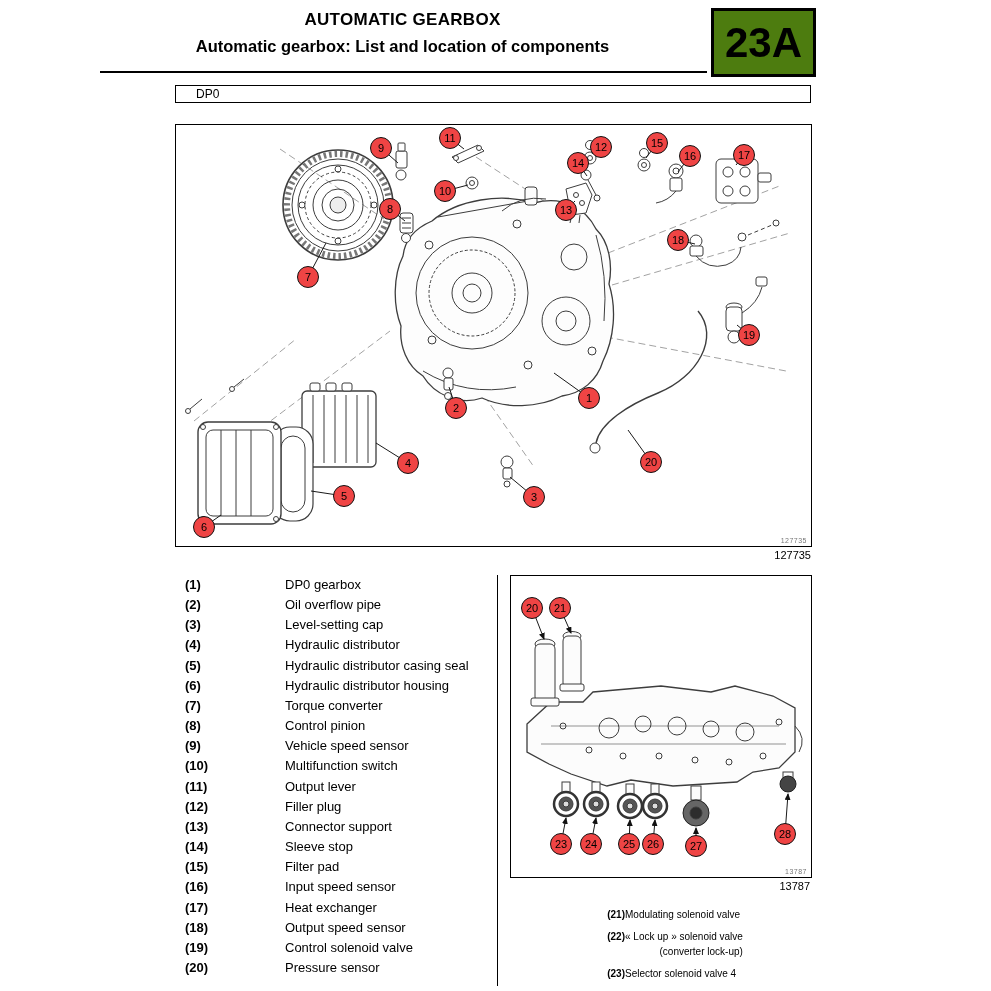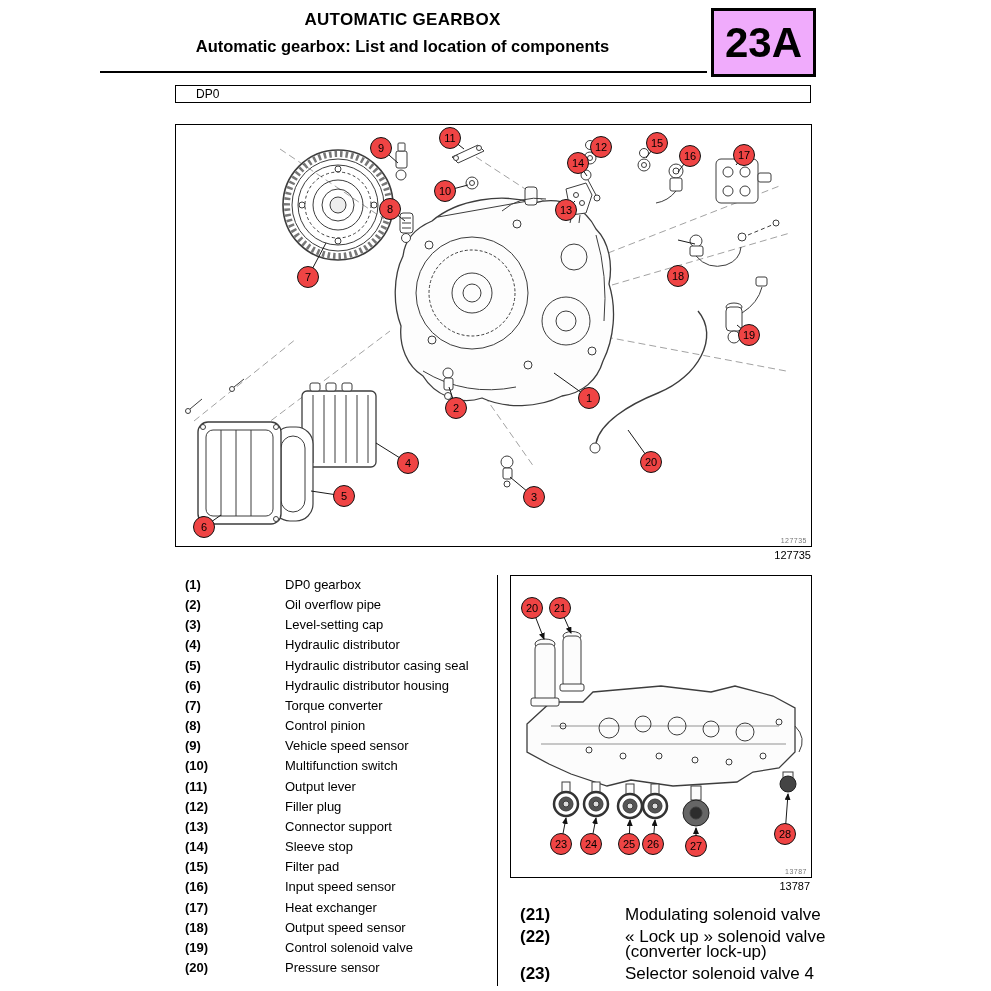--- a/index.html
+++ b/index.html
@@ -6,21 +6,21 @@
   .page{position:relative;width:991px;height:991px;background:#fff;overflow:hidden;
         font-family:"Liberation Sans", sans-serif;color:#000;}
 
   
   .titles{position:absolute;left:95px;top:10px;width:615px;text-align:center;}
   .title{font-size:17px;font-weight:bold;letter-spacing:.3px;}
   .subtitle{font-size:16.5px;font-weight:bold;margin-top:7px;}
   .header-rule{position:absolute;left:100px;top:71px;width:607px;border-top:2px solid #000;}
   .section-box{position:absolute;left:711px;top:8px;width:99px;height:63px;border:3px solid #000;
                display:flex;align-items:center;justify-content:center;
-               font-size:42px;font-weight:bold;background:#f0abfc;}
+               font-size:42px;font-weight:bold;background:#4d7c0f;}
 
   
   .model-box{position:absolute;left:175px;top:85px;width:636px;height:18px;border:1px solid #000;
              box-sizing:border-box;font-size:12px;line-height:16px;padding-left:20px;}
 
   
   .fig{position:absolute;border:1px solid #000;background:#fff;}
   #fig-main{left:175px;top:124px;width:635px;height:421px;}
   #fig-valve{left:510px;top:575px;width:300px;height:301px;}
   .fig svg.art{position:absolute;left:0;top:0;width:100%;height:100%;}
@@ -33,21 +33,21 @@
   .fig-caption{position:absolute;text-align:right;font-size:11px;}
   .cap-main{left:175px;top:549px;width:636px;}
   .cap-valve{left:510px;top:880px;width:300px;}
 
   
   .col-divider{position:absolute;left:497px;top:575px;width:1px;height:411px;background:#000;}
 
   
   .list-main{position:absolute;left:185px;top:575px;width:305px;font-size:13px;}
   .list-main .comp-row{display:flex;line-height:20.15px;}
-  .list-valve{position:absolute;left:520px;top:907px;width:290px;font-size:17px;}
+  .list-valve{position:absolute;left:520px;top:907px;width:290px;font-size:10px;text-align:right;}
   .list-valve .comp-row{display:flex;line-height:15px;margin-bottom:7px;align-items:flex-start;}
   .list-valve .comp-num{width:105px;}
   .comp-num{width:100px;flex:none;font-weight:bold;}
   .comp-label{white-space:nowrap;}
   .comp-label2{white-space:nowrap;}
 </style>
 </head>
 <body>
 
 <div class="page">
@@ -233,21 +233,21 @@
       <div class="callout" style="left: 214px; top: 84px;">8</div>
       <div class="callout" style="left: 205px; top: 23px;">9</div>
       <div class="callout" style="left: 269px; top: 66px;">10</div>
       <div class="callout" style="left: 274px; top: 13px;">11</div>
       <div class="callout" style="left: 425px; top: 22px;">12</div>
       <div class="callout" style="left: 390px; top: 85px;">13</div>
       <div class="callout" style="left: 402px; top: 38px;">14</div>
       <div class="callout" style="left: 481px; top: 18px;">15</div>
       <div class="callout" style="left: 514px; top: 31px;">16</div>
       <div class="callout" style="left: 568px; top: 30px;">17</div>
-      <div class="callout" style="left: 502px; top: 115px; margin-top: 36px;">18</div>
+      <div class="callout" style="left: 502px; top: 115px;">18</div>
       <div class="callout" style="left: 573px; top: 210px;">19</div>
       <div class="callout" style="left: 475px; top: 337px;">20</div>
     </figure>
   <div class="fig-caption cap-main">127735</div>
 
   <div class="col-divider"></div>
 
   <section class="list-main" id="list-main">
       <div class="comp-row">
         <span class="comp-num">(1)</span>

